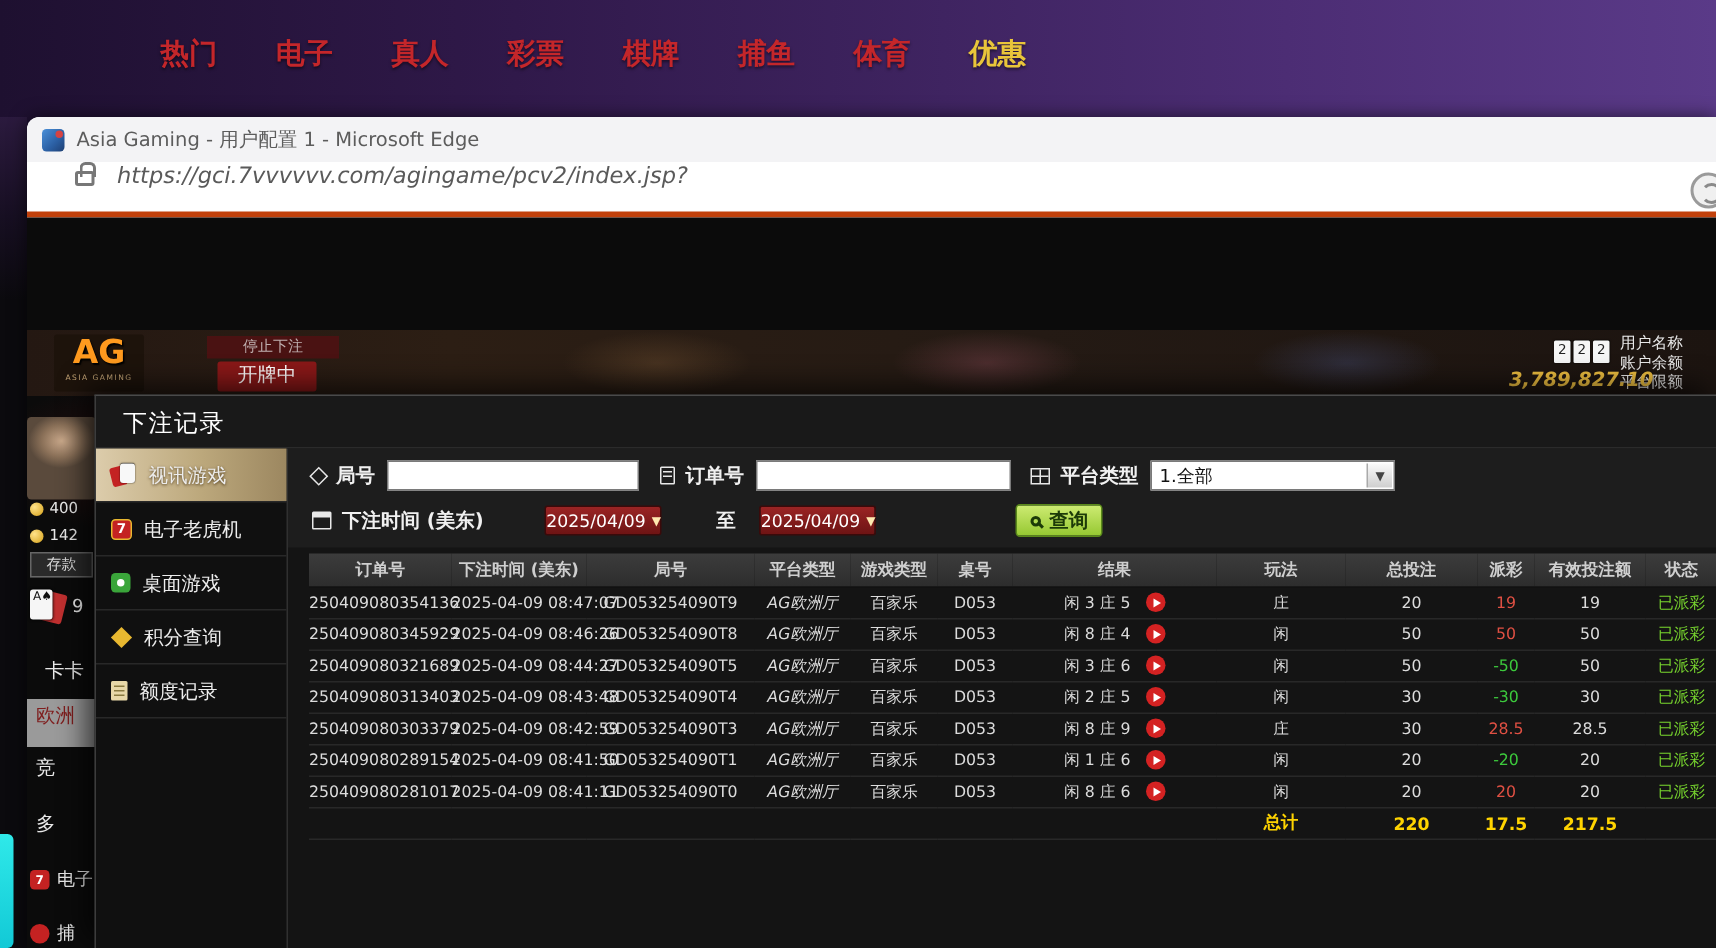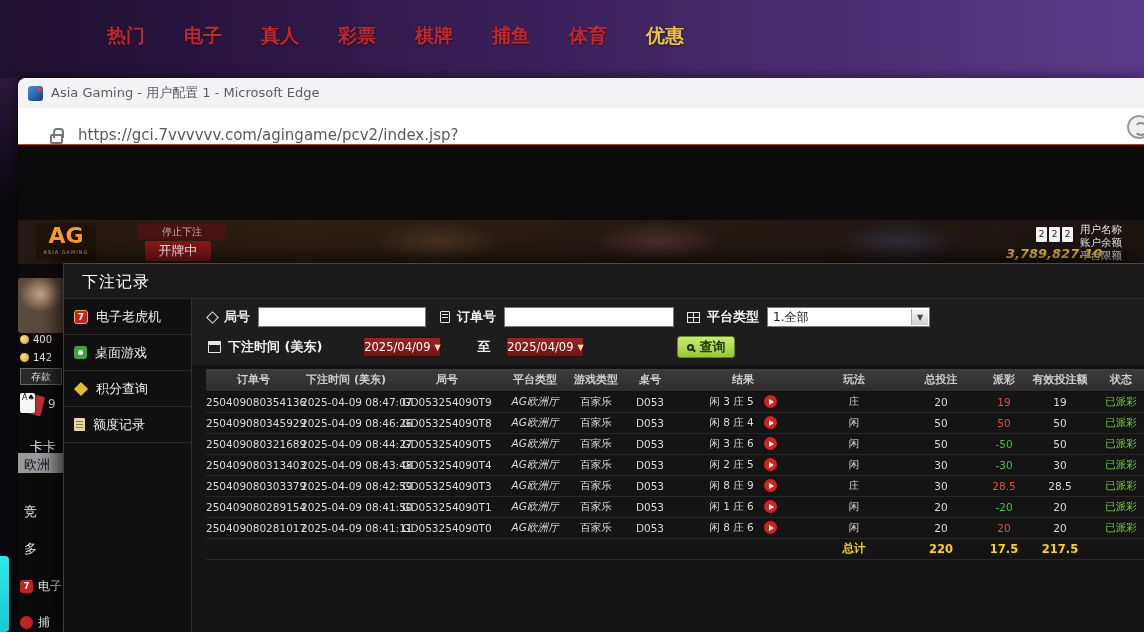--- a/index.html
+++ b/index.html
@@ -30,22 +30,22 @@
 
 .browser { position:absolute; left:18px; top:78px; width:1126px; height:554px;
   background:#fff; border-top-left-radius:8px; overflow:hidden; box-shadow:0 0 12px rgba(0,0,0,.6); }
 .titlebar { height:30px; background:#f3f3f5; display:flex; align-items:center;
   padding-left:10px; border-top-left-radius:8px; }
 .favicon { width:15px; height:15px; border-radius:3px;
   background:linear-gradient(135deg,#4a90d9,#2b5fa3 60%,#1e3f73); position:relative; }
 .favicon::after { content:''; position:absolute; right:1px; top:1px; width:5px; height:5px;
   border-radius:50%; background:#d64242; }
 .win-title { margin-left:8px; font-size:13px; color:#5c5c5c; white-space:nowrap; }
-.addressbar { height:37px; background:#fff; border-bottom:1px solid #c2410c;
-  display:flex; align-items:flex-end; position:relative; }
+.addressbar { height:37px; background:#fff; border-bottom:4px solid #c2410c;
+  display:flex; align-items:flex-start; position:relative;font-style:italic; }
 .lock { width:13px; height:10px; border:2px solid #777; border-radius:2px; position:relative;
   margin-left:32px; margin-top:6px; }
 .lock::before { content:''; position:absolute; left:1px; top:-8px; width:7px; height:8px;
   border:2px solid #777; border-bottom:none; border-radius:4px 4px 0 0; }
 .url { margin-left:15px; font-size:15px; color:#5a5a5a; white-space:nowrap; cursor:text; }
 .refresh-circle { position:absolute; right:-7px; top:7px; width:24px; height:24px;
   border-radius:50%; border:2px solid #9a9a9a; background:#f0f0f0; }
 .refresh-circle::after { content:''; position:absolute; left:5px; top:5px; width:10px; height:10px;
   border:2px solid #8a8a8a; border-radius:50%; border-left-color:transparent; }
 
@@ -86,21 +86,21 @@
 .deposit-btn { left:2px; top:223px; width:42px; height:17px; border:1px solid #666;
   background:#2a2a2a; color:#ddd; font-size:10px; text-align:center; line-height:16px; cursor:pointer; }
 .mini-cards { left:2px; top:248px; width:26px; height:26px; }
 .mini-cards::before { content:''; position:absolute; left:8px; top:2px; width:15px; height:20px;
   background:#c03030; border-radius:2px; transform:rotate(14deg); }
 .card-face { position:absolute; left:0; top:0; width:15px; height:20px; background:#f6f6f6;
   border-radius:2px; color:#111; font-size:8px; line-height:10px; padding-left:2px; box-shadow:0 0 2px #000; }
 .card9 { left:30px; top:252px; font-size:12px; }
 .txt13 { font-size:13px; }
 .kaka { left:12px; top:293px; }
-.europe-bar { left:0; top:308px; width:52px; height:20px; background:#9a9a9a; color:#0f172a;
+.europe-bar { left:0; top:321px; width:52px; height:32px; background:#9a9a9a; color:#7f1d1d;
   font-size:13px; line-height:24px; padding-left:6px; cursor:pointer; }
 .jing { left:6px; top:358px; }
 .duo { left:6px; top:395px; }
 .icon-row { display:flex; align-items:center; gap:5px; font-size:12px; cursor:pointer; }
 .dianzi { left:2px; top:433px; }
 .bu { left:2px; top:469px; }
 .ic-slot-sm { width:13px; height:13px; background:#c42222; border-radius:3px; color:#fff;
   font-size:8px; font-weight:bold; text-align:center; line-height:13px; }
 .ic-fish { width:13px; height:13px; background:#c42222; border-radius:50%; }
 
@@ -263,20 +263,24 @@
       </div>
       <div class="frag bu icon-row">
         <span class="ic-fish"></span>
         <span>捕</span>
       </div>
 
       <div class="modal">
         <div class="modal-title">下注记录</div>
         <div class="modal-body">
           <div class="tabs">
+              <div class="tab active">
+                <span class="tabicon ic-vcards"></span>
+                <span>视讯游戏</span>
+              </div>
               <div class="tab">
                 <span class="tabicon ic-slot">7</span>
                 <span>电子老虎机</span>
               </div>
               <div class="tab">
                 <span class="tabicon ic-die"></span>
                 <span>桌面游戏</span>
               </div>
               <div class="tab">
                 <span class="tabicon ic-gem"></span>

